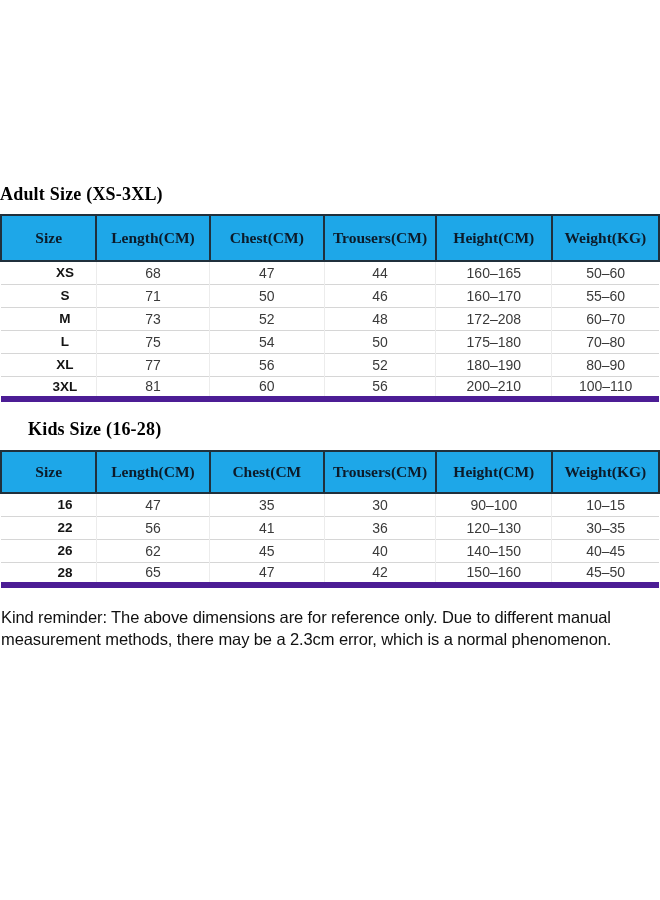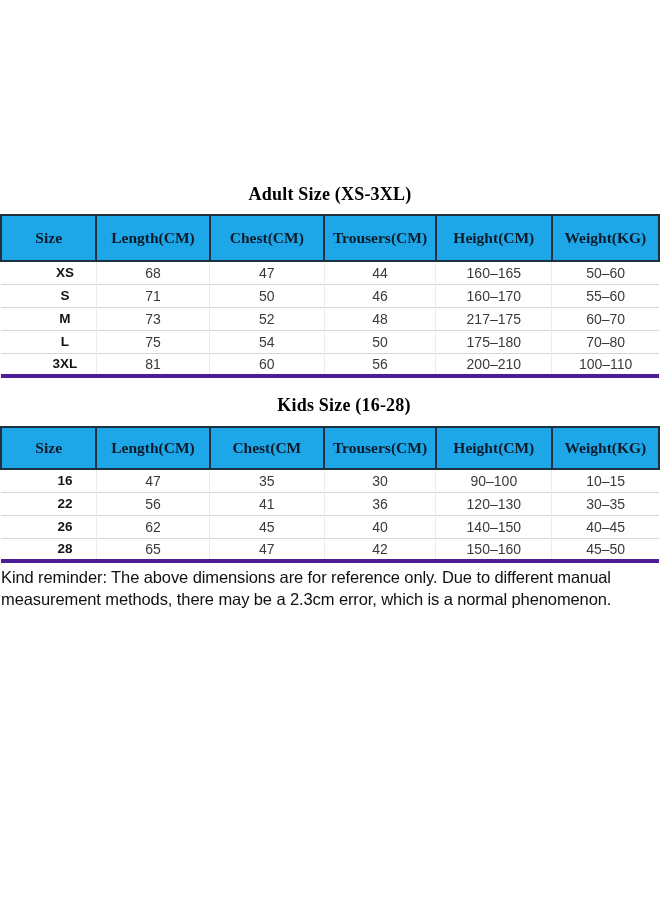--- a/index.html
+++ b/index.html
@@ -9,21 +9,21 @@
     background: #ffffff;
     font-family: "Liberation Sans", sans-serif;
     overflow: hidden;
   }
   .page { padding-top: 184px; width: 660px; }
 
   .tbl-title {
     font-family: "Liberation Serif", serif;
     font-weight: bold;
     font-size: 18px;
-    text-align: center;
+    text-align: left;
     color: #000000;
     letter-spacing: 0.2px;
   }
   .adult-title { margin: 0 0 9px 0; }
   .kids-title  { margin: 17px 0 10px 0; padding-left: 28px; }
 
   table {
     width: 660px;
     border-collapse: collapse;
     table-layout: fixed;
@@ -55,24 +55,24 @@
     color: #3A3A3A;
     padding: 0;
     border-top: 1px solid #D6D6D6;
     border-left: 1px solid #ECECEC;
     border-right: 1px solid #ECECEC;
     white-space: nowrap;
   }
   td:first-child { border-left: none; padding-left: 33px; }
   td:last-child  { border-right: none; }
   td.c0 { font-weight: bold; color: #141414; font-size: 13.5px; }
-  tbody tr:last-child td { border-bottom: 4px solid #4c1d95; }
+  tbody tr:last-child td { border-bottom: 6px solid #4c1d95; }
 
   .reminder {
-    margin-top: 4px;
+    margin-top: 19px;
     padding: 0 1px;
     font-size: 16.5px;
     line-height: 1.33;
     color: #101010;
     letter-spacing: -0.1px;
   }
 </style>
 </head>
 <body>
 
@@ -114,30 +114,38 @@
           <td class="c2">50</td>
           <td class="c3">46</td>
           <td class="c4">160–170</td>
           <td class="c5">55–60</td>
         </tr>
         <tr>
           <td class="c0">M</td>
           <td class="c1">73</td>
           <td class="c2">52</td>
           <td class="c3">48</td>
-          <td class="c4">217–175</td>
+          <td class="c4">172–208</td>
           <td class="c5">60–70</td>
         </tr>
         <tr>
           <td class="c0">L</td>
           <td class="c1">75</td>
           <td class="c2">54</td>
           <td class="c3">50</td>
           <td class="c4">175–180</td>
           <td class="c5">70–80</td>
+        </tr>
+        <tr>
+          <td class="c0">XL</td>
+          <td class="c1">77</td>
+          <td class="c2">56</td>
+          <td class="c3">52</td>
+          <td class="c4">180–190</td>
+          <td class="c5">80–90</td>
         </tr>
         <tr>
           <td class="c0">3XL</td>
           <td class="c1">81</td>
           <td class="c2">60</td>
           <td class="c3">56</td>
           <td class="c4">200–210</td>
           <td class="c5">100–110</td>
         </tr>
       </tbody>

